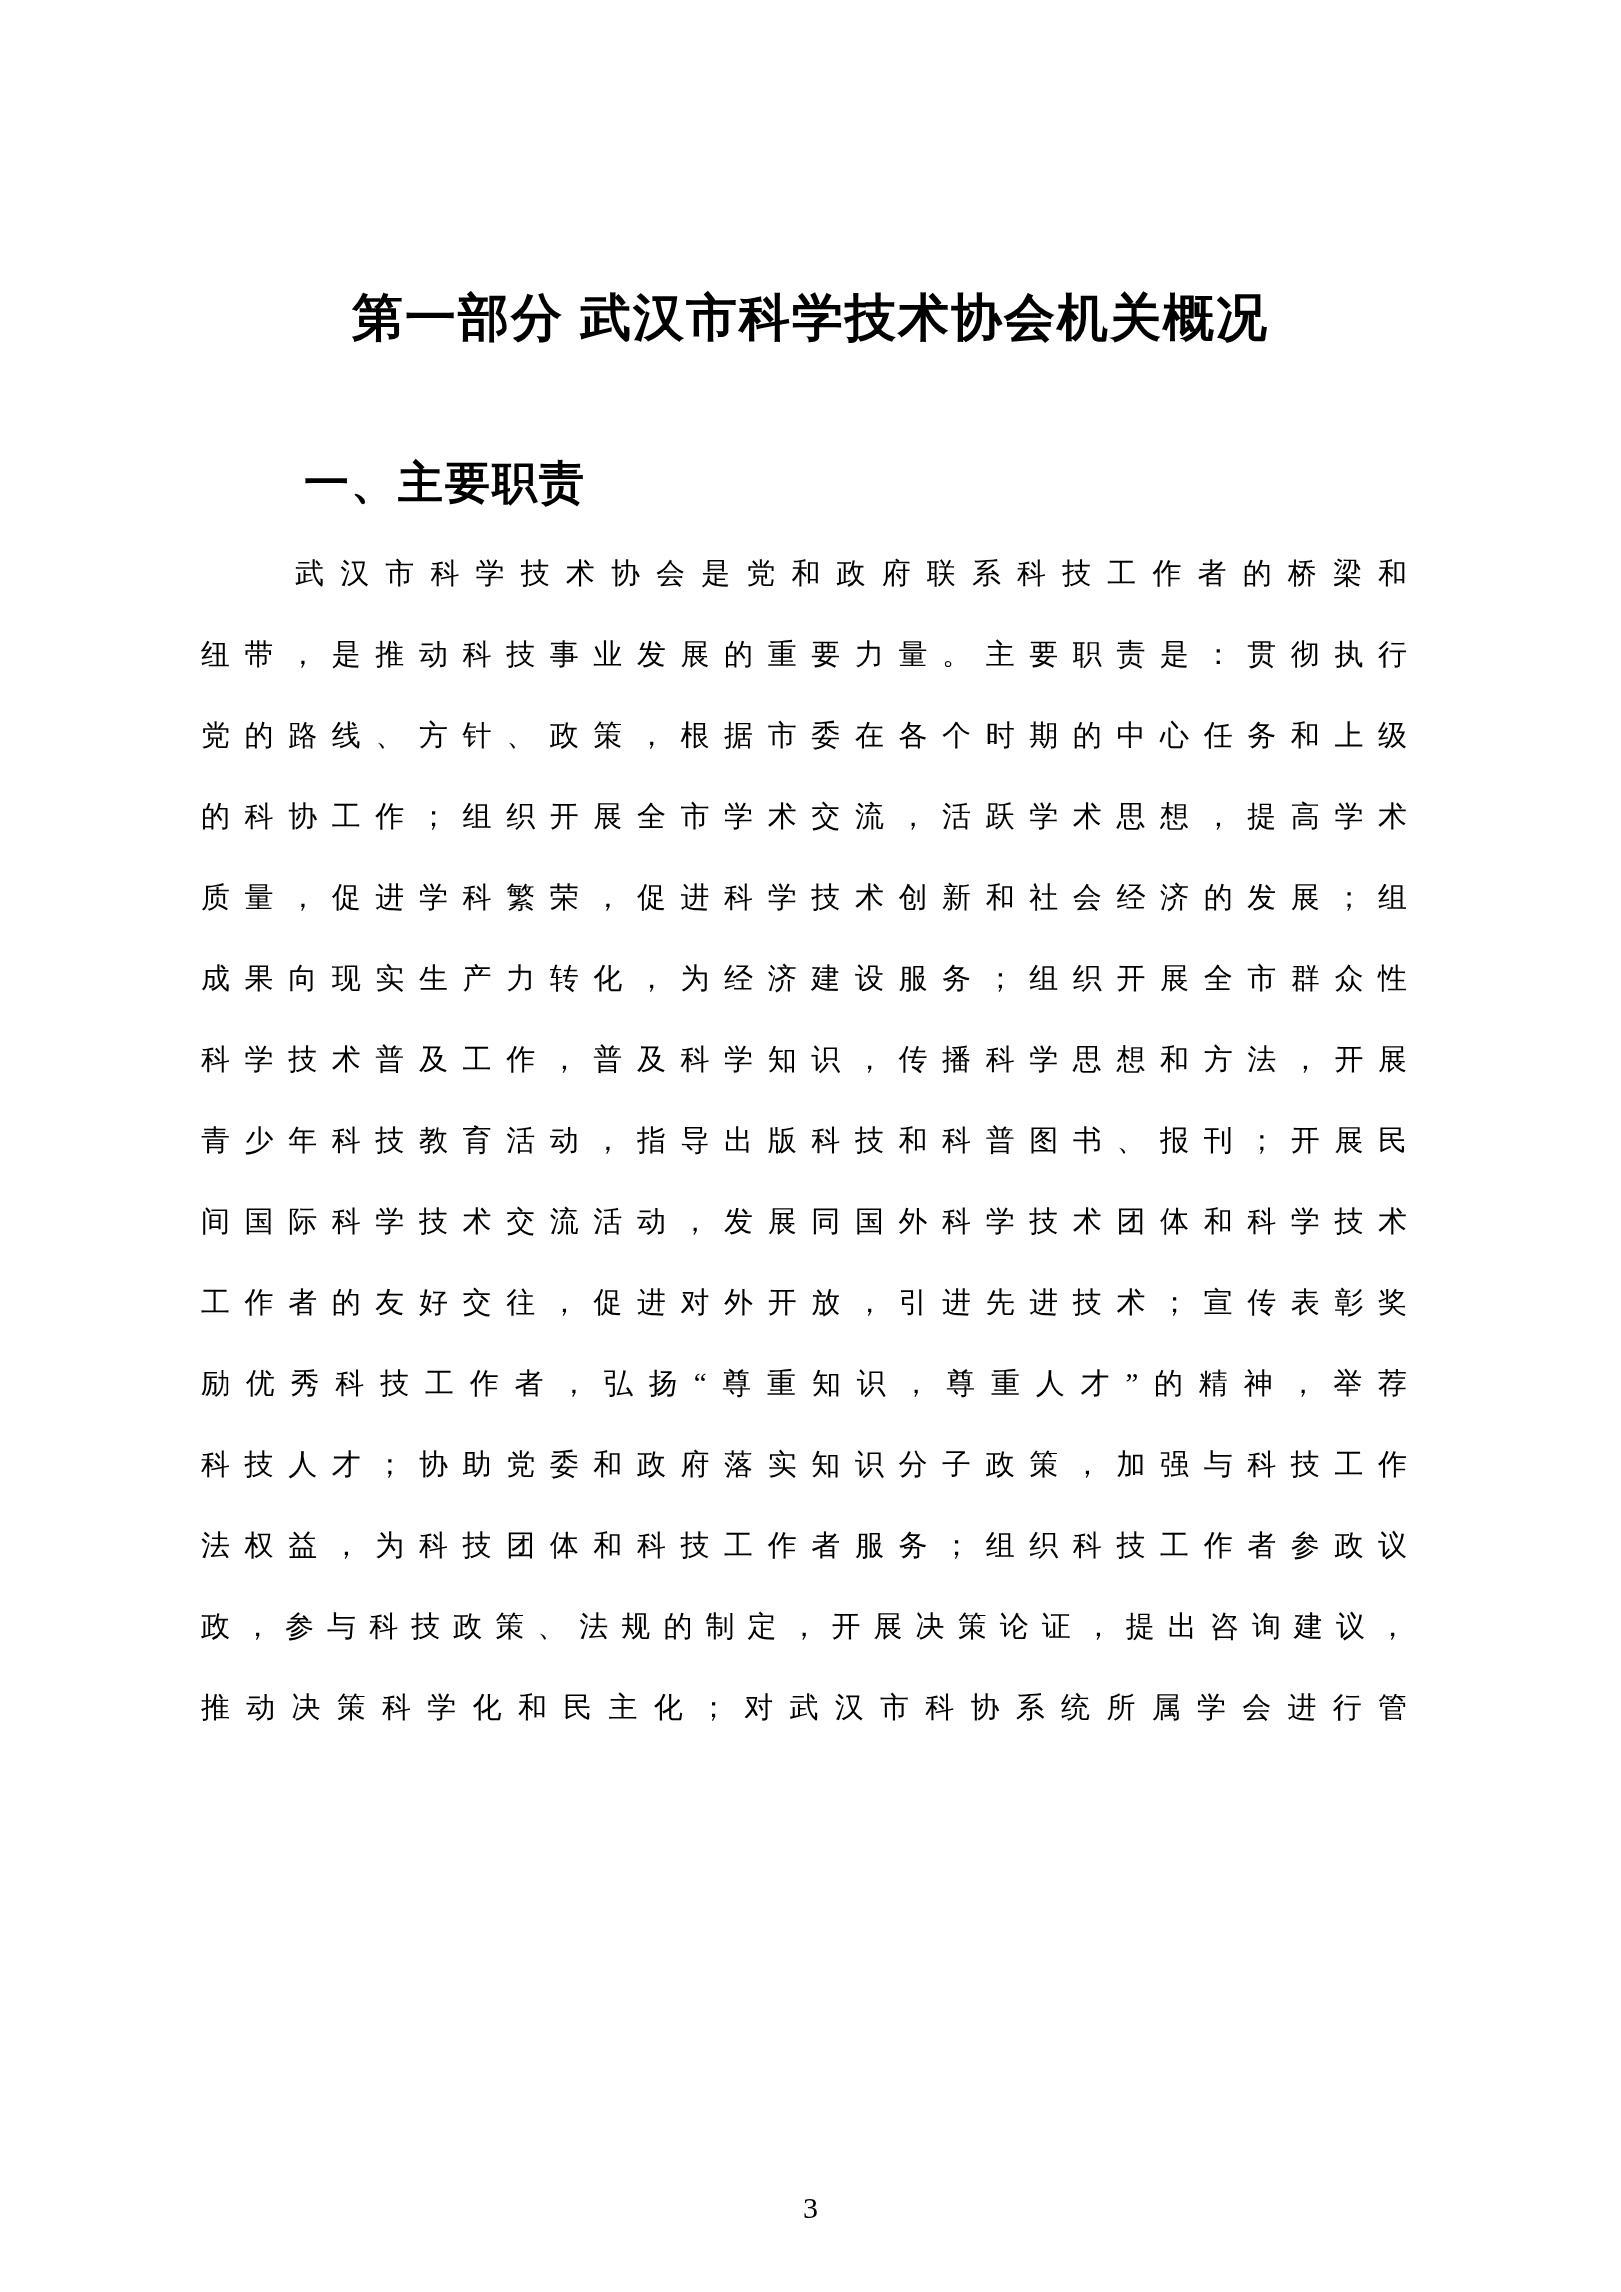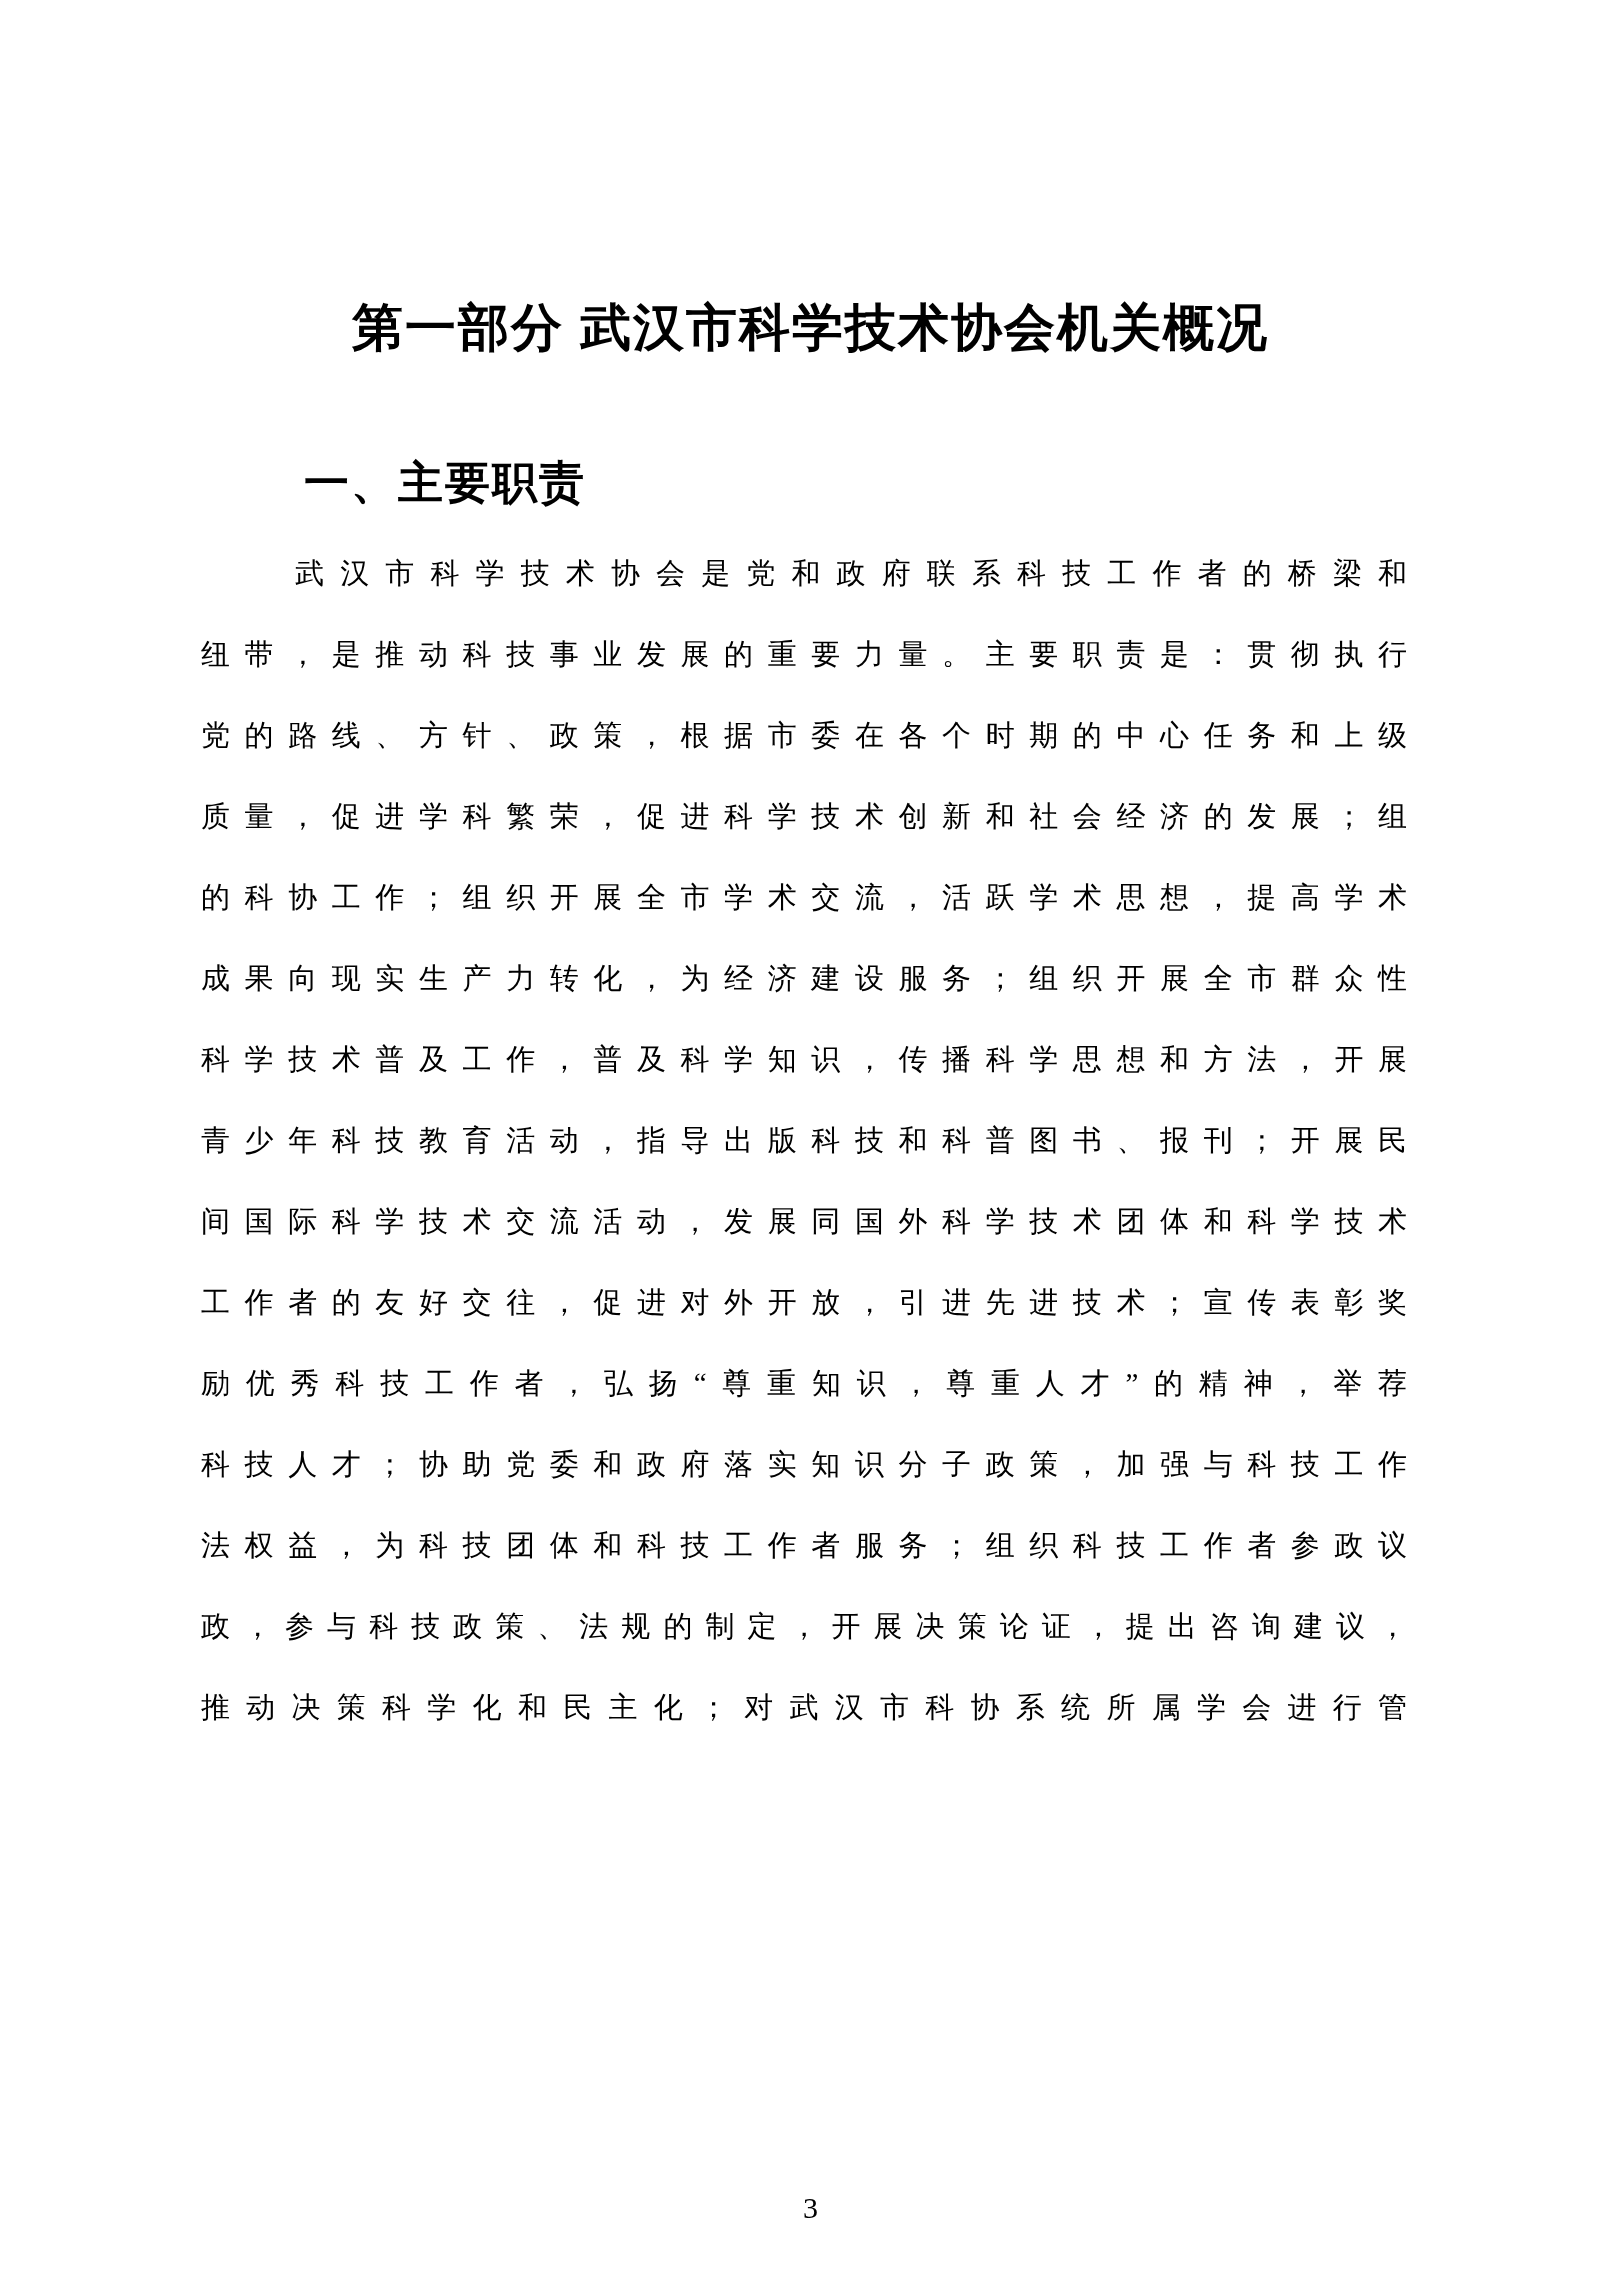--- a/index.html
+++ b/index.html
@@ -13,21 +13,21 @@
     height: 2293px;
     background: #ffffff;
     overflow: hidden;
     color: #000000;
   }
   .doc-title {
     position: absolute;
     top: 279px;
     left: 0;
     right: 0;
-    margin: 18px;
+    margin: 8px;
     text-align: center;
     font-family: "Liberation Sans", sans-serif;
     font-weight: bold;
     font-size: 51px;
     line-height: 61px;
     letter-spacing: 2px;
     color: #000000;
   }
   .section-heading {
     position: absolute;
@@ -79,22 +79,22 @@
 <div class="page">
 
   <h1 class="doc-title">第一部分 武汉市科学技术协会机关概况</h1>
 
   <h2 class="section-heading">一、主要职责</h2>
 
   <div class="body-text">
     <div class="line indent">武汉市科学技术协会是党和政府联系科技工作者的桥梁和</div>
     <div class="line">纽带，是推动科技事业发展的重要力量。主要职责是：贯彻执行</div>
     <div class="line">党的路线、方针、政策，根据市委在各个时期的中心任务和上级</div>
+    <div class="line">的科协工作；组织开展全市学术交流，活跃学术思想，提高学术</div>
     <div class="line">质量，促进学科繁荣，促进科学技术创新和社会经济的发展；组</div>
-    <div class="line">的科协工作；组织开展全市学术交流，活跃学术思想，提高学术</div>
     <div class="line">成果向现实生产力转化，为经济建设服务；组织开展全市群众性</div>
     <div class="line">科学技术普及工作，普及科学知识，传播科学思想和方法，开展</div>
     <div class="line">青少年科技教育活动，指导出版科技和科普图书、报刊；开展民</div>
     <div class="line">间国际科学技术交流活动，发展同国外科学技术团体和科学技术</div>
     <div class="line">工作者的友好交往，促进对外开放，引进先进技术；宣传表彰奖</div>
     <div class="line">励优秀科技工作者，弘扬“尊重知识，尊重人才”的精神，举荐</div>
     <div class="line">科技人才；协助党委和政府落实知识分子政策，加强与科技工作</div>
     <div class="line">法权益，为科技团体和科技工作者服务；组织科技工作者参政议</div>
     <div class="line">政，参与科技政策、法规的制定，开展决策论证，提出咨询建议，</div>
     <div class="line">推动决策科学化和民主化；对武汉市科协系统所属学会进行管</div>

